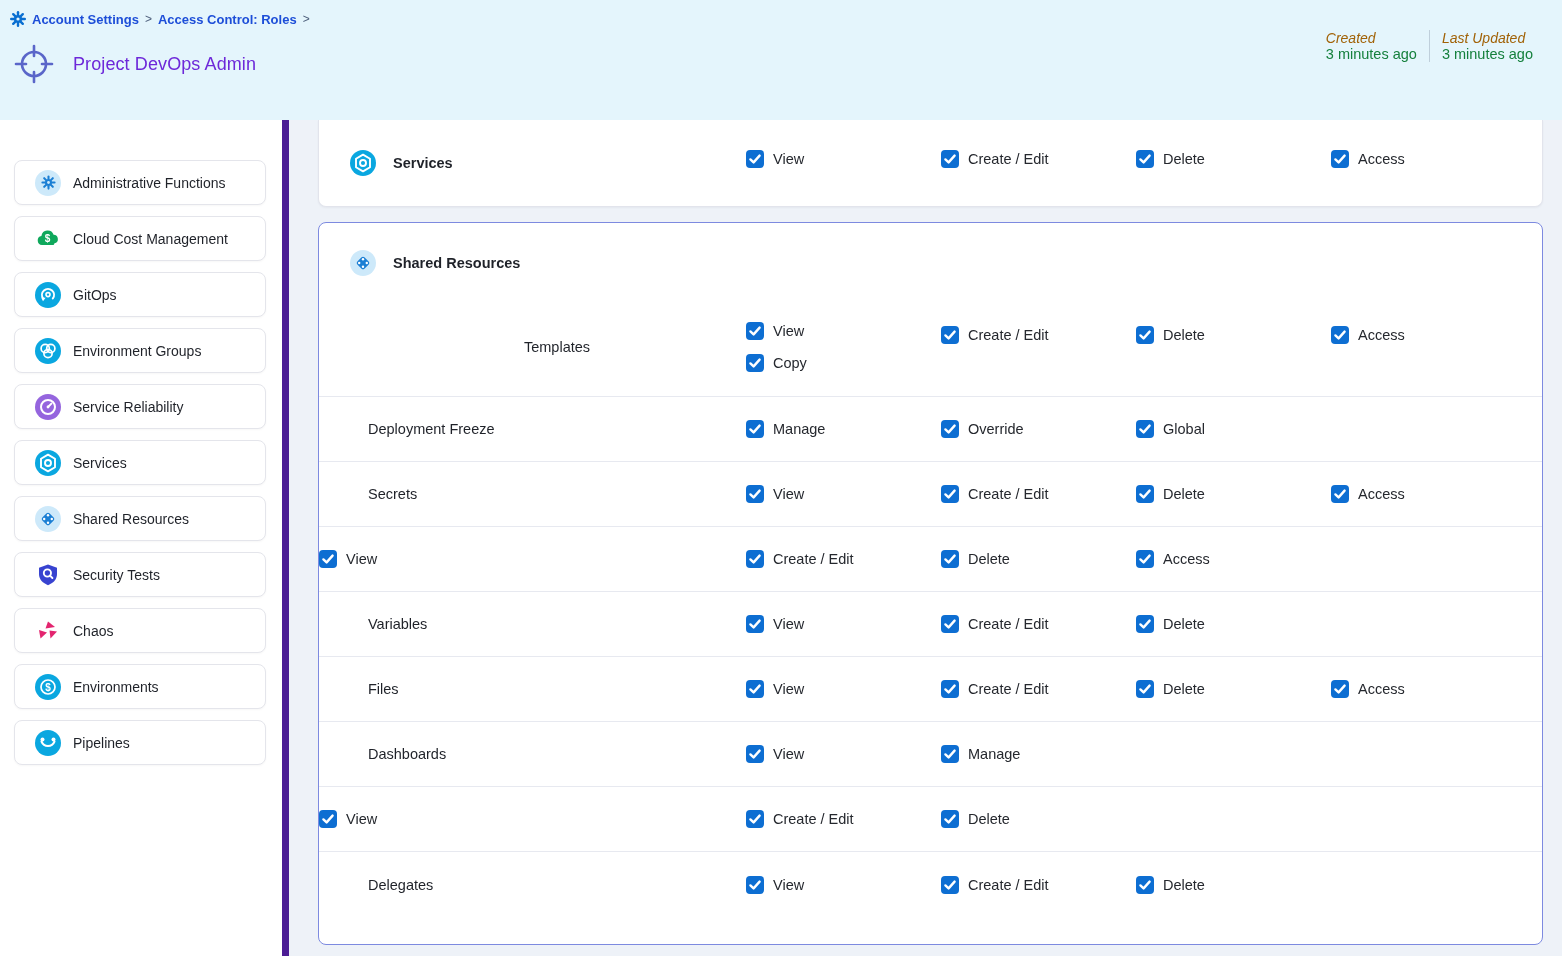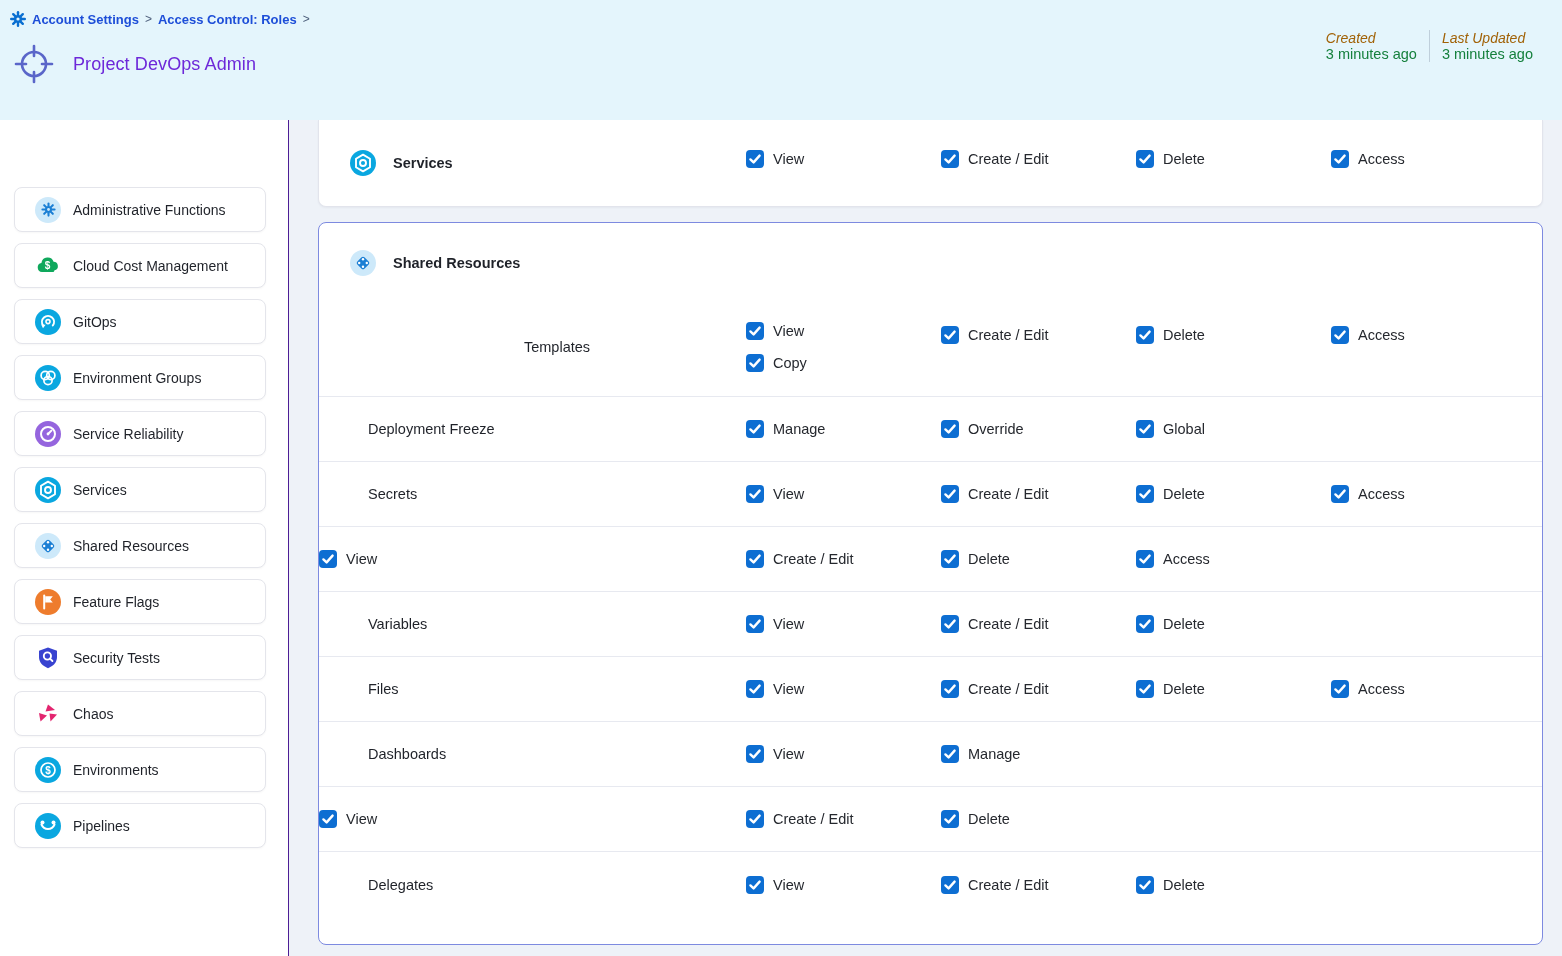--- a/index.html
+++ b/index.html
@@ -19,22 +19,22 @@
   .meta { position:absolute; right:17px; top:30px; display:flex; }
   .meta-col { padding:0 12px; }
   .meta-col + .meta-col { border-left:1px solid #bfcfdb; }
   .meta-label { font-size:14px; color:#a16207; margin-bottom:0;font-style:italic; }
   .meta-value { font-size:14.5px; color:#15803d; }
 
   
   .page-body { display:flex; width:100%; height:836px; }
 
   
-  .sidebar { width:289px; height:100%; background:#ffffff; border-right:1px solid #4c1d95;
-    padding-top:67px; flex:none; }
+  .sidebar { width:289px; height:100%; background:#ffffff; border-right:7px solid #4c1d95;
+    padding-top:40px; flex:none; }
   .side-card { width:252px; height:45px; margin:0 0 11px 14px; background:#fff;
     border:1px solid #e4e5eb; border-radius:8px; box-shadow:0 1px 2px rgba(40,41,61,.04);
     display:flex; align-items:center; padding-left:20px; cursor:pointer; }
   .side-ic { width:26px; height:26px; flex:none; display:flex; align-items:center; justify-content:center;
     border-radius:50%; }
   .side-label { margin-left:12px; font-size:14px; color:#1f2229; }
 
   
   .main { flex:1; padding:0 19px 0 29px; }
   .card { background:#fff; }
@@ -211,31 +211,20 @@
                 <circle cx="9.2" cy="13" r="1.2"></circle>
                 <circle cx="16.8" cy="13" r="1.2"></circle>
               </g>
             </svg>
           </span>
         </span>
         <span class="side-label">Shared Resources</span>
       </div>
       <div class="side-card">
         <span>
-          <span class="side-ic" style="background:#ee7c2d">
-            <svg viewBox="0 0 26 26" width="26" height="26">
-              <line x1="9.2" y1="6.5" x2="9.2" y2="19.5" stroke="#fff" stroke-width="2" stroke-linecap="round"></line>
-              <path d="M10.2,7.2 h7.6 l-2.6,3.2 2.6,3.2 h-7.6 z" fill="#fff"></path>
-            </svg>
-          </span>
-        </span>
-        <span class="side-label">Feature Flags</span>
-      </div>
-      <div class="side-card">
-        <span>
           <span class="side-ic">
             <svg viewBox="0 0 26 26" width="26" height="26">
               <path d="M13,2.4 L22,5.8 V12 c0,5.8-3.9,8.9-9,11.2 C7.9,20.9 4,17.8 4,12 V5.8 Z" fill="#3843d0"></path>
               <circle cx="12.4" cy="11" r="3.6" fill="none" stroke="#fff" stroke-width="1.9"></circle>
               <line x1="15" y1="13.6" x2="17.4" y2="16" stroke="#fff" stroke-width="1.9" stroke-linecap="round"></line>
             </svg>
           </span>
         </span>
         <span class="side-label">Security Tests</span>
       </div>

